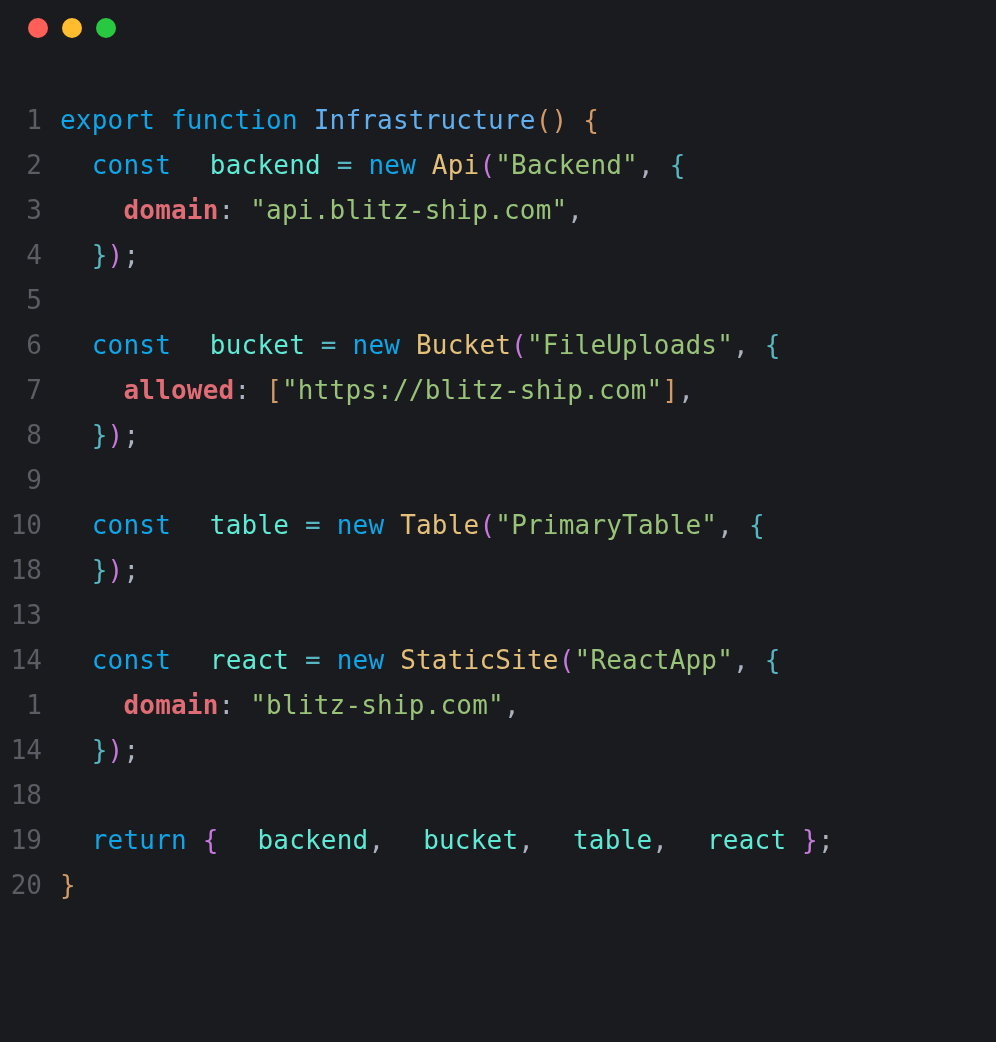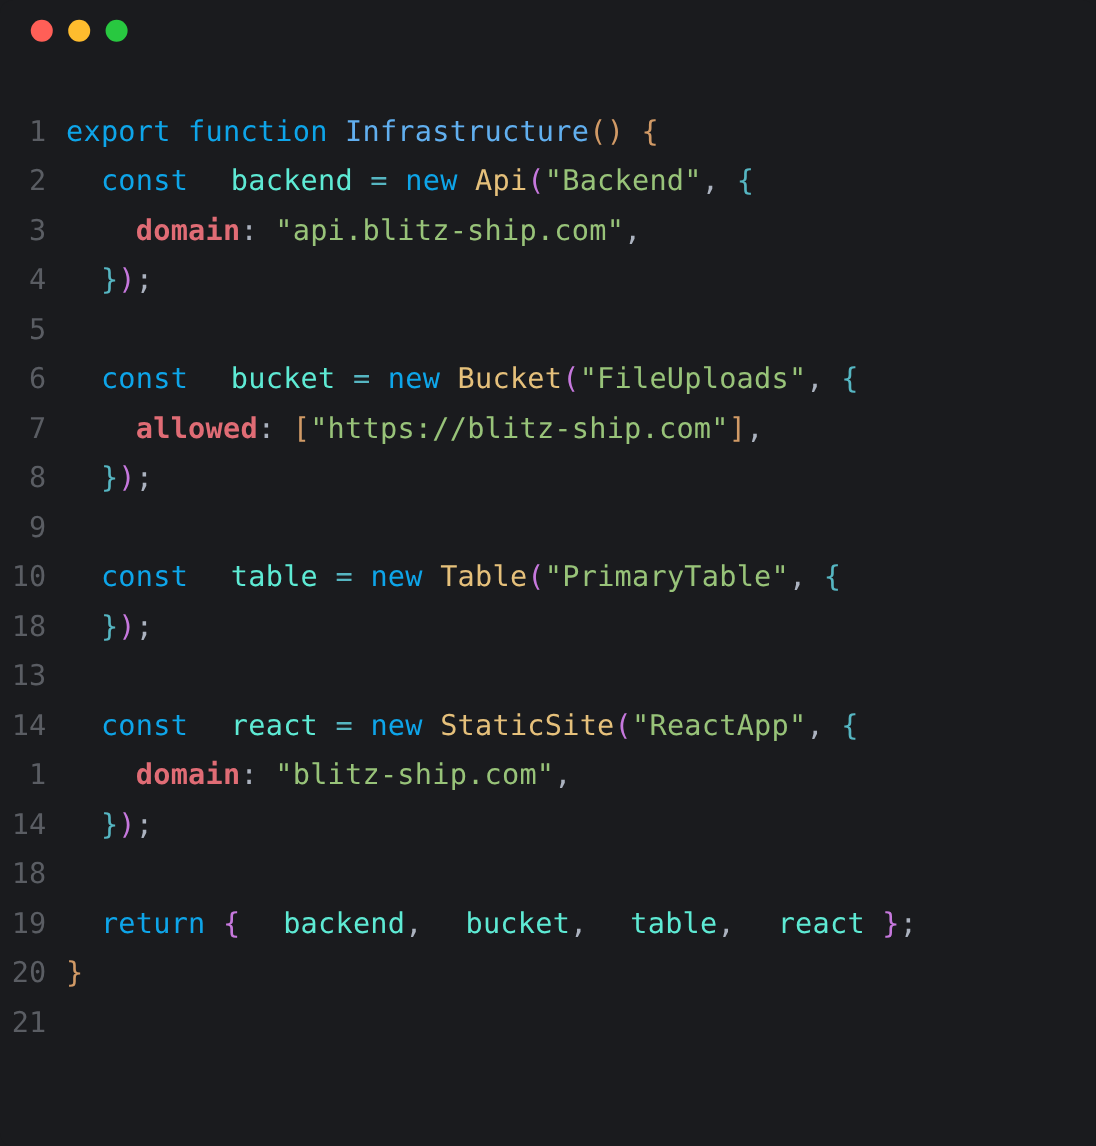--- a/index.html
+++ b/index.html
@@ -165,19 +165,15 @@
     <div class="line">
       <div class="gutter">19</div>
       <div class="code"><span>  </span><span class="kw">return</span><span> </span><span class="br2">{</span><span> </span><span class="ident">backend</span><span class="punc">,</span><span> </span><span class="ident">bucket</span><span class="punc">,</span><span> </span><span class="ident">table</span><span class="punc">,</span><span> </span><span class="ident">react</span><span> </span><span class="br2">}</span><span class="punc">;</span></div>
     </div>
 
     <div class="line">
       <div class="gutter">20</div>
       <div class="code"><span class="br">}</span></div>
     </div>
 
-    <div class="line">
-      <div class="gutter">21</div>
-      <div class="code"></div>
-    </div>
 
   </div>
 </div>
 
 </body></html>

